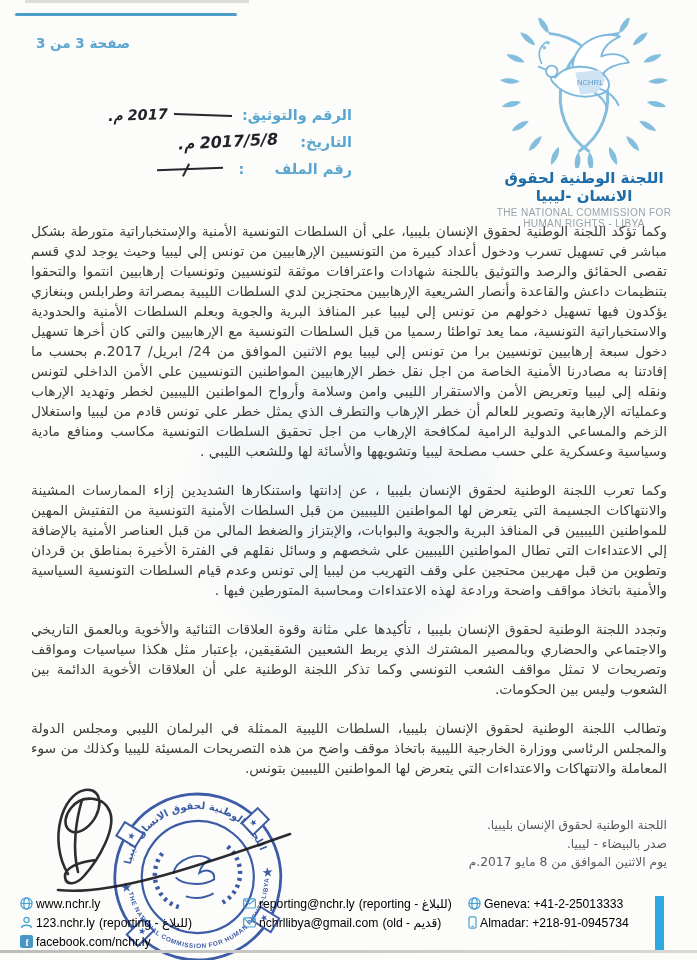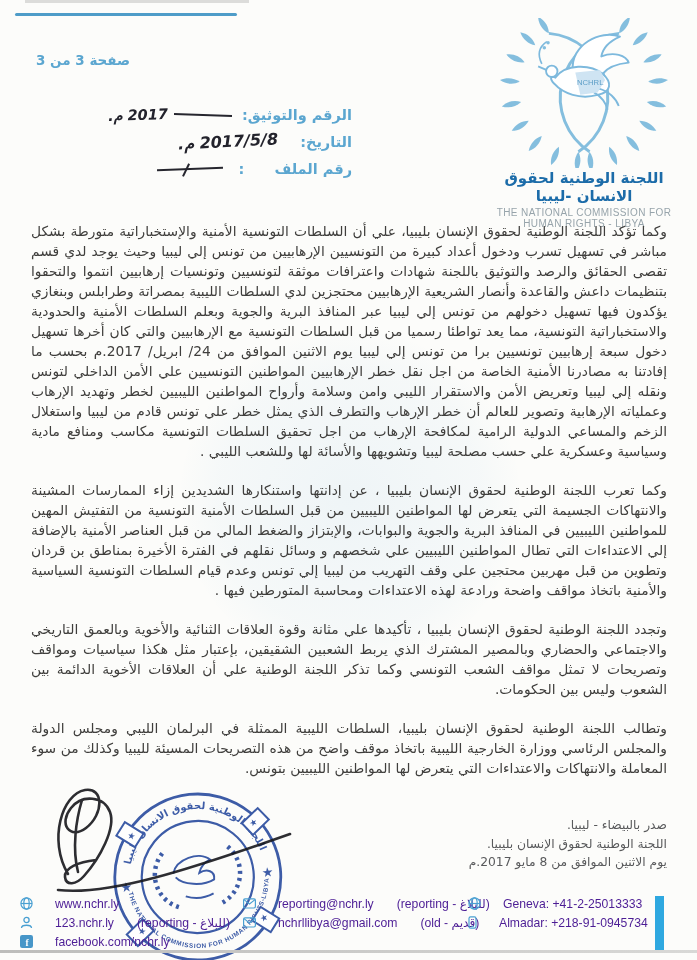--- a/index.html
+++ b/index.html
@@ -4,21 +4,21 @@
 <style>
   html,body{margin:0;padding:0;background:#e9e9e7;}
   .page{position:relative;width:697px;height:960px;background:#fcfcfa;overflow:hidden;
         font-family:"DejaVu Sans",sans-serif;}
   
   .top-artifact{position:absolute;left:25px;top:0;width:224px;height:3px;background:#dcdcda;}
   .bottom-edge{position:absolute;left:0;top:950px;width:697px;height:3px;
                background:linear-gradient(to right,#bdbdbb,#d8d8d6);}
   .top-rule{position:absolute;left:15px;top:13px;width:222px;height:3px;background:#4e9cc8;border-radius:2px;}
 
-  .page-num{position:absolute;left:36px;top:52px;font-size:13.5px;font-weight:bold;color:#5ba6d0;direction:rtl;}
+  .page-num{position:absolute;left:36px;top:35px;font-size:13.5px;font-weight:bold;color:#5ba6d0;direction:rtl;}
   .stmt{position:absolute;left:255px;top:35px;width:205px;text-align:center;font-size:13.5px;
         font-weight:bold;color:#5ba6d0;direction:rtl;}
 
   .logo{position:absolute;right:8px;top:18px;width:210px;text-align:center;}
   .logo svg{display:block;margin:0 auto;}
   .logo-ar{font-size:15px;font-weight:bold;color:#1c6ca9;direction:rtl;margin-top:1px;}
   .logo-en{font-size:10px;color:#97a4ab;letter-spacing:.4px;margin-top:2px;
            font-family:"Liberation Sans",sans-serif;}
 
   .refs{position:absolute;left:18px;top:101px;width:334px;direction:rtl;}
@@ -42,21 +42,21 @@
 
   .signoff{position:absolute;right:30px;top:816px;direction:rtl;text-align:right;
            font-size:12.3px;line-height:18.5px;color:#58595b;}
 
   .stamp{position:absolute;left:110px;top:789px;opacity:.92;transform:rotate(-6deg);}
   .sig{position:absolute;left:38px;top:778px;}
 
   .footer{position:absolute;left:0;top:894px;width:697px;font-family:"Liberation Sans","DejaVu Sans",sans-serif;}
   .fcol{position:absolute;top:0;}
   .fcol1{left:20px;} .fcol2{left:243px;} .fcol3{left:468px;}
-  .frow{display:flex;align-items:center;height:19px;font-size:12.2px;color:#4c1d95;gap:22px;white-space:nowrap;}
+  .frow{display:flex;align-items:center;height:19px;font-size:12.2px;color:#000000;gap:3px;white-space:nowrap;}
   .frow .suffix{margin-left:1px;}
   .ficon{flex:0 0 auto;display:inline-flex;}
   .fbar{position:absolute;left:655px;top:2px;width:9px;height:57px;background:#2fa8e0;}
 </style>
 </head>
 <body>
 
 <div class="page">
 
   <div class="top-artifact"></div>
@@ -119,22 +119,22 @@
   </div>
 
   <div class="body-text">
     <p>وكما تؤكد اللجنة الوطنية لحقوق الإنسان بليبيا، علي أن السلطات التونسية الأمنية والإستخباراتية متورطة بشكل مباشر في تسهيل تسرب ودخول أعداد كبيرة من التونسيين الإرهابيين من تونس إلي ليبيا وحيث يوجد لدي قسم تقصى الحقائق والرصد والتوثيق باللجنة شهادات واعترافات موثقة لتونسيين وتونسيات إرهابيين انتموا والتحقوا بتنظيمات داعش والقاعدة وأنصار الشريعية الإرهابيين محتجزين لدي السلطات الليبية بمصراتة وطرابلس وبنغازي يؤكدون فيها تسهيل دخولهم من تونس إلي ليبيا عبر المنافذ البرية والجوية وبعلم السلطات الأمنية والحدودية والاستخباراتية التونسية، مما يعد تواطئا رسميا من قبل السلطات التونسية مع الإرهابيين والتي كان أخرها تسهيل دخول سبعة إرهابيين تونسيين برا من تونس إلي ليبيا يوم الاثنين الموافق من 24/ ابريل/ 2017.م بحسب ما إفادتنا به مصادرنا الأمنية الخاصة من اجل نقل خطر الإرهابيين المواطنين التونسيين علي الأمن الداخلي لتونس ونقله إلي ليبيا وتعريض الأمن والاستقرار الليبي وامن وسلامة وأرواح المواطنين الليبيين لخطر وتهديد الإرهاب وعملياته الإرهابية وتصوير للعالم أن خطر الإرهاب والتطرف الذي يمثل خطر علي تونس قادم من ليبيا واستغلال الزخم والمساعي الدولية الرامية لمكافحة الإرهاب من اجل تحقيق السلطات التونسية مكاسب ومنافع مادية وسياسية وعسكرية علي حسب مصلحة ليبيا وتشويهها والأسائة لها وللشعب الليبي .</p>
     <p>وكما تعرب اللجنة الوطنية لحقوق الإنسان بليبيا ، عن إدانتها واستنكارها الشديدين إزاء الممارسات المشينة والانتهاكات الجسيمة التي يتعرض لها المواطنين الليبيين من قبل السلطات الأمنية التونسية من التفتيش المهين للمواطنين الليبيين في المنافذ البرية والجوية والبوابات، والإبتزاز والضغط المالي من قبل العناصر الأمنية بالإضافة إلي الاعتداءات التي تطال المواطنين الليبيين علي شخصهم و وسائل نقلهم في الفترة الأخيرة بمناطق بن قردان وتطوين من قبل مهربين محتجين علي وقف التهريب من ليبيا إلي تونس وعدم قيام السلطات التونسية السياسية والأمنية باتخاذ مواقف واضحة ورادعة لهذه الاعتداءات ومحاسبة المتورطين فيها .</p>
     <p>وتجدد اللجنة الوطنية لحقوق الإنسان بليبيا ، تأكيدها علي مثانة وقوة العلاقات الثنائية والأخوية وبالعمق التاريخي والاجتماعي والحضاري وبالمصير المشترك الذي يربط الشعبين الشقيقين، بإعتبار مثل هكذا سياسيات ومواقف وتصريحات لا تمثل مواقف الشعب التونسي وكما تذكر اللجنة الوطنية علي أن العلاقات الأخوية الدائمة بين الشعوب وليس بين الحكومات.</p>
     <p>وتطالب اللجنة الوطنية لحقوق الإنسان بليبيا، السلطات الليبية الممثلة في البرلمان الليبي ومجلس الدولة والمجلس الرئاسي ووزارة الخارجية الليبية باتخاذ موقف واضح من هذه التصريحات المسيئة لليبيا وكذلك من سوء المعاملة والانتهاكات والاعتداءات التي يتعرض لها المواطنين الليبيين بتونس.</p>
   </div>
 
   <div class="signoff">
+    <div>اللجنة الوطنية لحقوق الإنسان بليبيا.</div>
     <div>صدر بالبيضاء - ليبيا.</div>
-    <div>اللجنة الوطنية لحقوق الإنسان بليبيا.</div>
     <div>يوم الاثنين الموافق من 8 مايو 2017.م</div>
   </div>
 
   <div class="stamp">
     <svg width="176" height="176" viewBox="0 0 176 176">
       <g stroke="#2d4fa0" fill="none">
         <circle cx="88" cy="88" r="83" stroke-width="2.8"></circle>
         <circle cx="88" cy="88" r="56" stroke-width="2.2"></circle>
       </g>
       <path id="arcTop" d="M 20 88 A 68 68 0 0 1 156 88" fill="none"></path>

